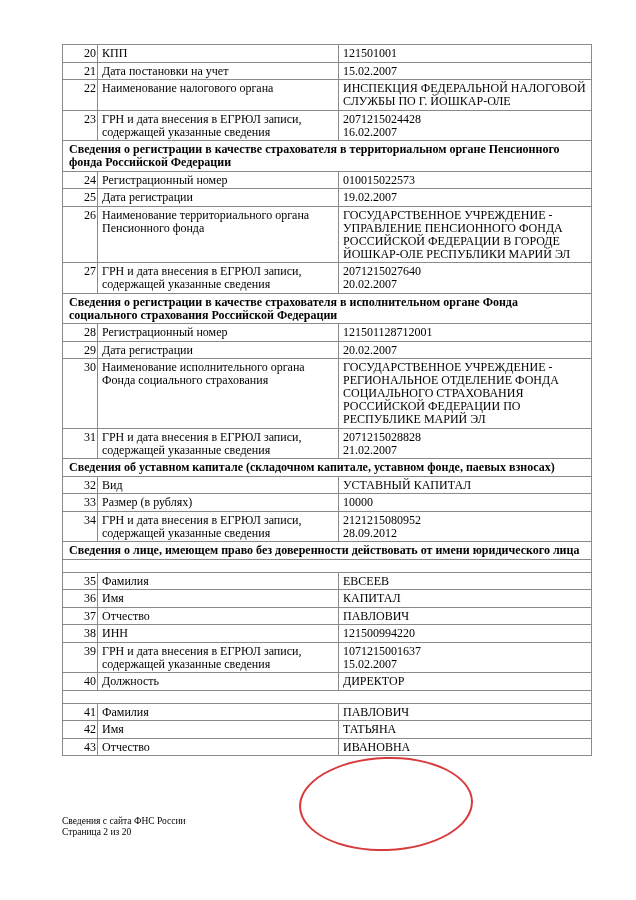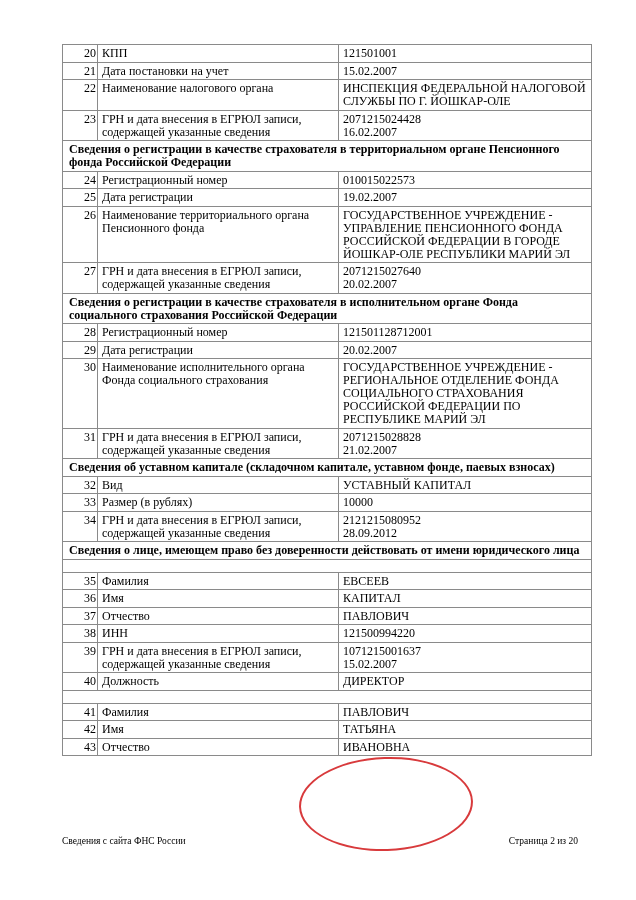--- a/index.html
+++ b/index.html
@@ -52,25 +52,26 @@
     height: 94px;
     border: 2.5px solid #d83a3c;
     border-radius: 50%;
     transform: rotate(-2deg);
     pointer-events: none;
   }
   .footer {
     position: absolute;
     left: 62px;
     right: 58px;
-    top: 836px;
+    top: 816px;
     display: flex;
     justify-content: space-between;
     font-size: 9.5px;
     line-height: 11px;
+    flex-direction: column;
   }
 </style>
 </head>
 <body>
 
 <div class="page">
 
   <table class="doc-table">
     <colgroup>
       <col style="width:35px">

